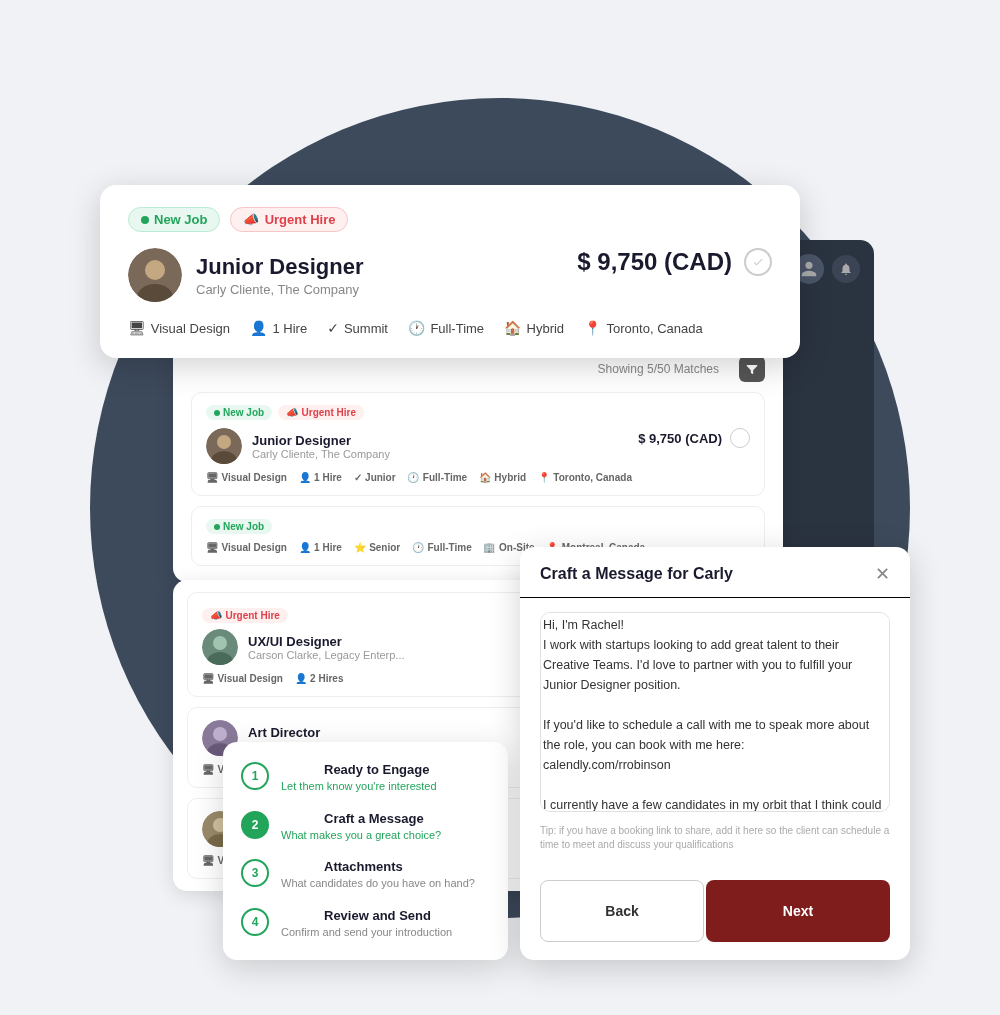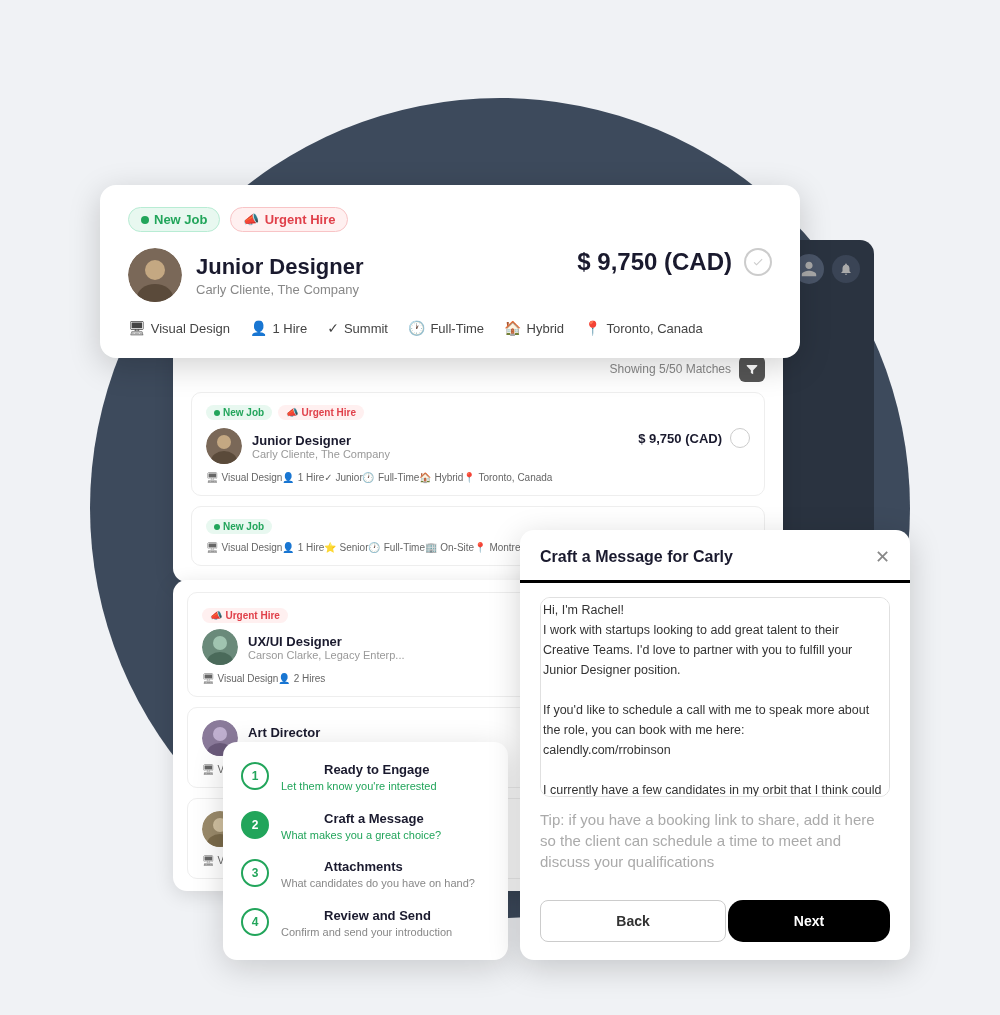--- a/index.html
+++ b/index.html
@@ -170,21 +170,21 @@
       z-index: 5;
     }
 
     .list-header {
       display: flex;
       justify-content: flex-end;
       align-items: center;
       margin-bottom: 10px;
       font-size: 12px;
       color: #888;
-      gap: 8px;
+      gap: 20px;
     }
 
     .filter-icon {
       width: 26px;
       height: 26px;
       background: #555;
       border-radius: 6px;
       display: flex;
       align-items: center;
       justify-content: center;
@@ -226,23 +226,24 @@
     }
 
     .list-price {
       font-size: 13px;
       font-weight: 600;
       color: #1a1a2e;
     }
 
     .list-tags {
       display: flex;
-      gap: 0;
+      gap: 12px;
       margin-top: 8px;
       flex-wrap: wrap;
+      font-weight: bold;
     }
 
     .list-tag {
       display: flex;
       align-items: center;
       gap: 4px;
       font-size: 10px;
       color: #666;
     }
 
@@ -373,21 +374,21 @@
       box-shadow: 0 8px 32px rgba(0,0,0,0.18);
       z-index: 25;
       overflow: hidden;
     }
 
     .message-header {
       display: flex;
       justify-content: space-between;
       align-items: center;
       padding: 16px 20px 12px;
-      border-bottom: 3px solid #000000;
+      border-bottom: 1px solid #000000;
     }
 
     .message-header h3 {
       font-size: 16px;
       font-weight: 700;
       color: #1a1a2e;
     }
 
     .close-btn {
       cursor: pointer;
@@ -408,21 +409,21 @@
       padding: 2px;
       font-size: 12.5px;
       color: #333;
       line-height: 1.6;
       resize: none;
       outline: none;
       font-family: inherit;
     }
 
     .message-tip {
-      font-size: 15px;
+      font-size: 10px;
       color: #aaa;
       margin-top: 8px;
       line-height: 1.4;
     }
 
     .message-footer {
       display: flex;
       gap: 2px;
       padding: 14px 20px 18px;
     }
@@ -434,24 +435,24 @@
       border-radius: 8px;
       background: #fff;
       font-size: 14px;
       font-weight: 600;
       color: #333;
       cursor: pointer;
     }
 
     .btn-next {
       flex: 1;
-      padding: 1px;
+      padding: 23px;
       border: none;
-      border-radius: 15px;
-      background: #000000;
+      border-radius: 8px;
+      background: #7f1d1d;
       font-size: 14px;
       font-weight: 700;
       color: #fff;
       cursor: pointer;
     }
 
     
     .list-panel-extended {
       position: absolute;
       top: 580px;

